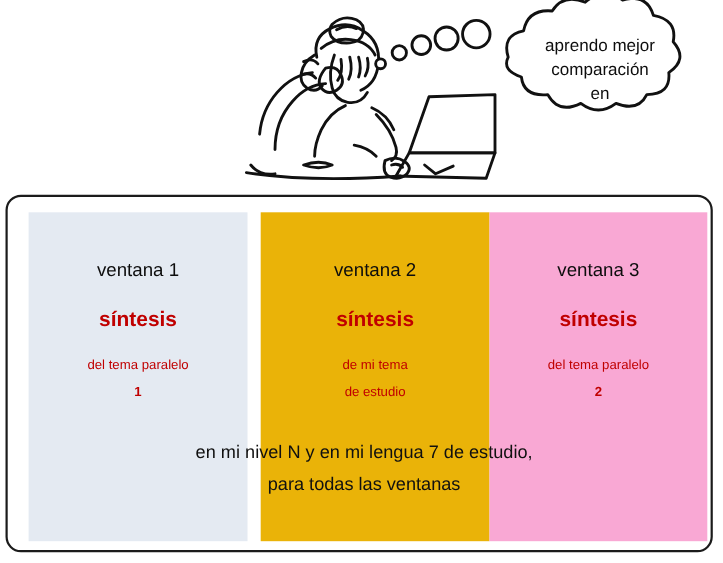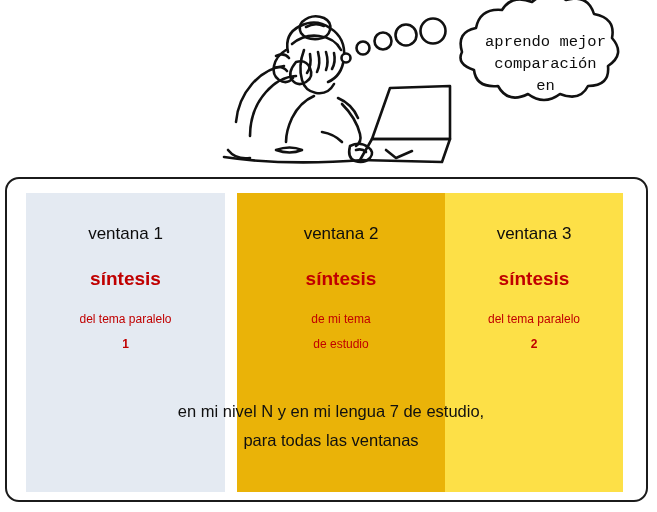--- a/index.html
+++ b/index.html
@@ -60,21 +60,20 @@
   }
   #bubble-text {
     position: absolute;
     left: 463px;
     top: 31px;
     width: 165px;
     text-align: center;
     font-size: 15.5px;
     line-height: 22px;
     color: #0d0d0d;
-    font-family: Liberation Mono, monospace;
   }
   #bubble-text .bl { display: block; }
 
   
   #columns-panel {
     position: absolute;
     left: 5px;
     top: 177px;
     width: 643px;
     height: 325px;
@@ -82,25 +81,25 @@
     border-radius: 14px;
     box-sizing: border-box;
     background: #ffffff;
   }
 
   .column {
     position: absolute;
     top: 14px;
     height: 299px;
     box-sizing: border-box;
-    padding-top: 30px;
+    padding-top: 42px;
   }
   #column-1 { left: 19px;  width: 199px; background: #e4eaf2; }
   #column-2 { left: 230px; width: 208px; background: #eab308; }
-  #column-3 { left: 438px; width: 178px; background: #fde047; }
+  #column-3 { left: 438px; width: 198px; background: #f9a8d4; }
 
   .column-title {
     font-size: 17px;
     line-height: 22px;
     color: #0d0d0d;
     text-align: center;
   }
   .column-kind {
     margin-top: 22px;
     font-size: 19px;

